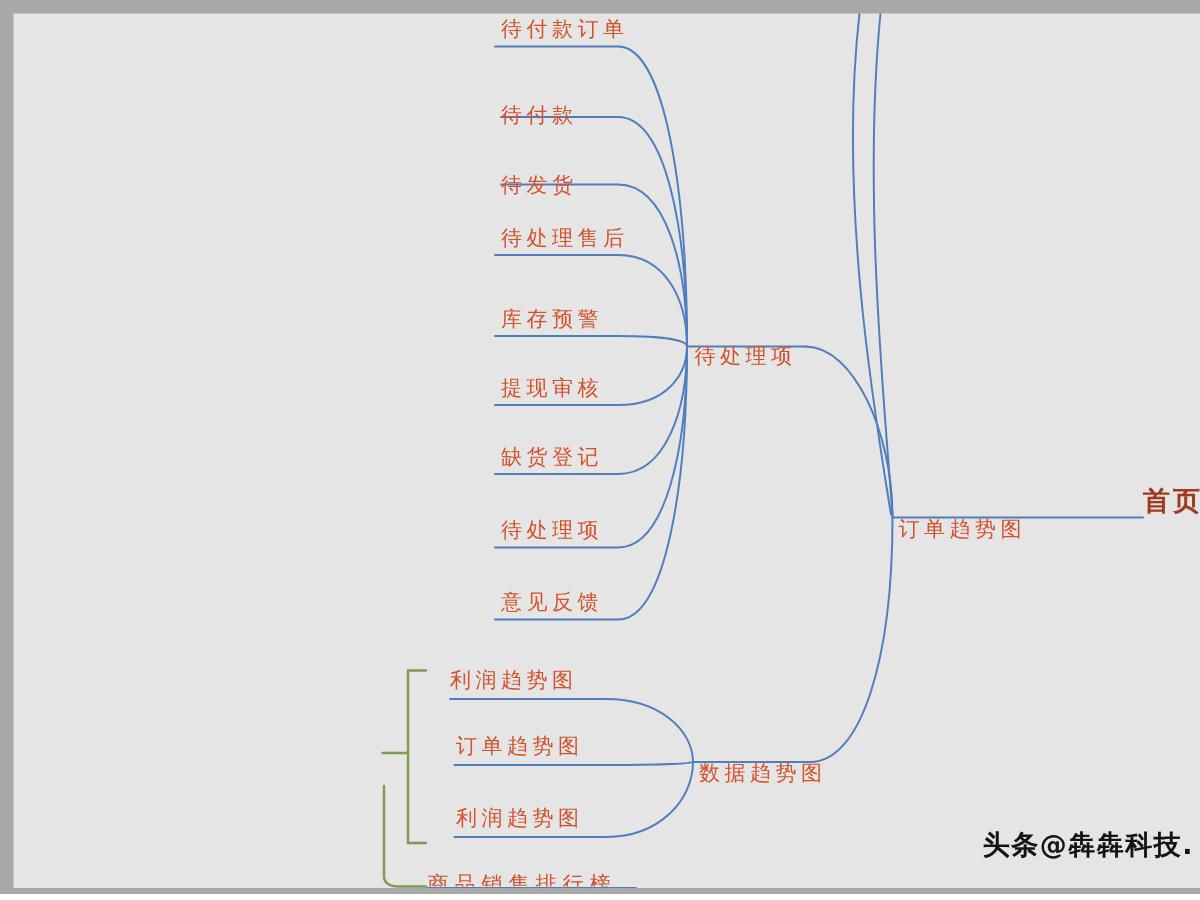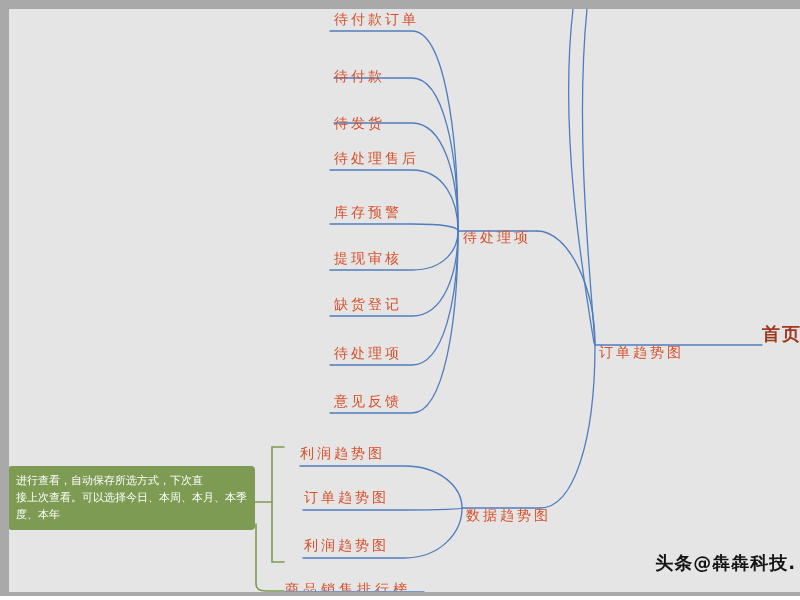--- a/index.html
+++ b/index.html
@@ -79,25 +79,20 @@
 
   <div class="node" style="left:300px;top:445px">利润趋势图</div>
   <div class="node" style="left:304px;top:489px">订单趋势图</div>
   <div class="node" style="left:304px;top:537px">利润趋势图</div>
 
   <div class="node parent" style="left:599px;top:324px">订单趋势图</div>
   <div class="node root" style="left:762px;top:322px">首页</div>
 
   <div class="partial-node">商品销售排行榜</div>
 
-  <div class="note">
-    <div>进行查看，自动保存所选方式，下次直</div>
-    <div>接上次查看。可以选择今日、本周、本月、本季</div>
-    <div>度、本年</div>
-  </div>
 
   <div class="watermark">头条@犇犇科技.</div>
 
   <div class="frame top"></div>
   <div class="frame left"></div>
   <div class="frame bottom"></div>
 
 </div>
 
 </body></html>

